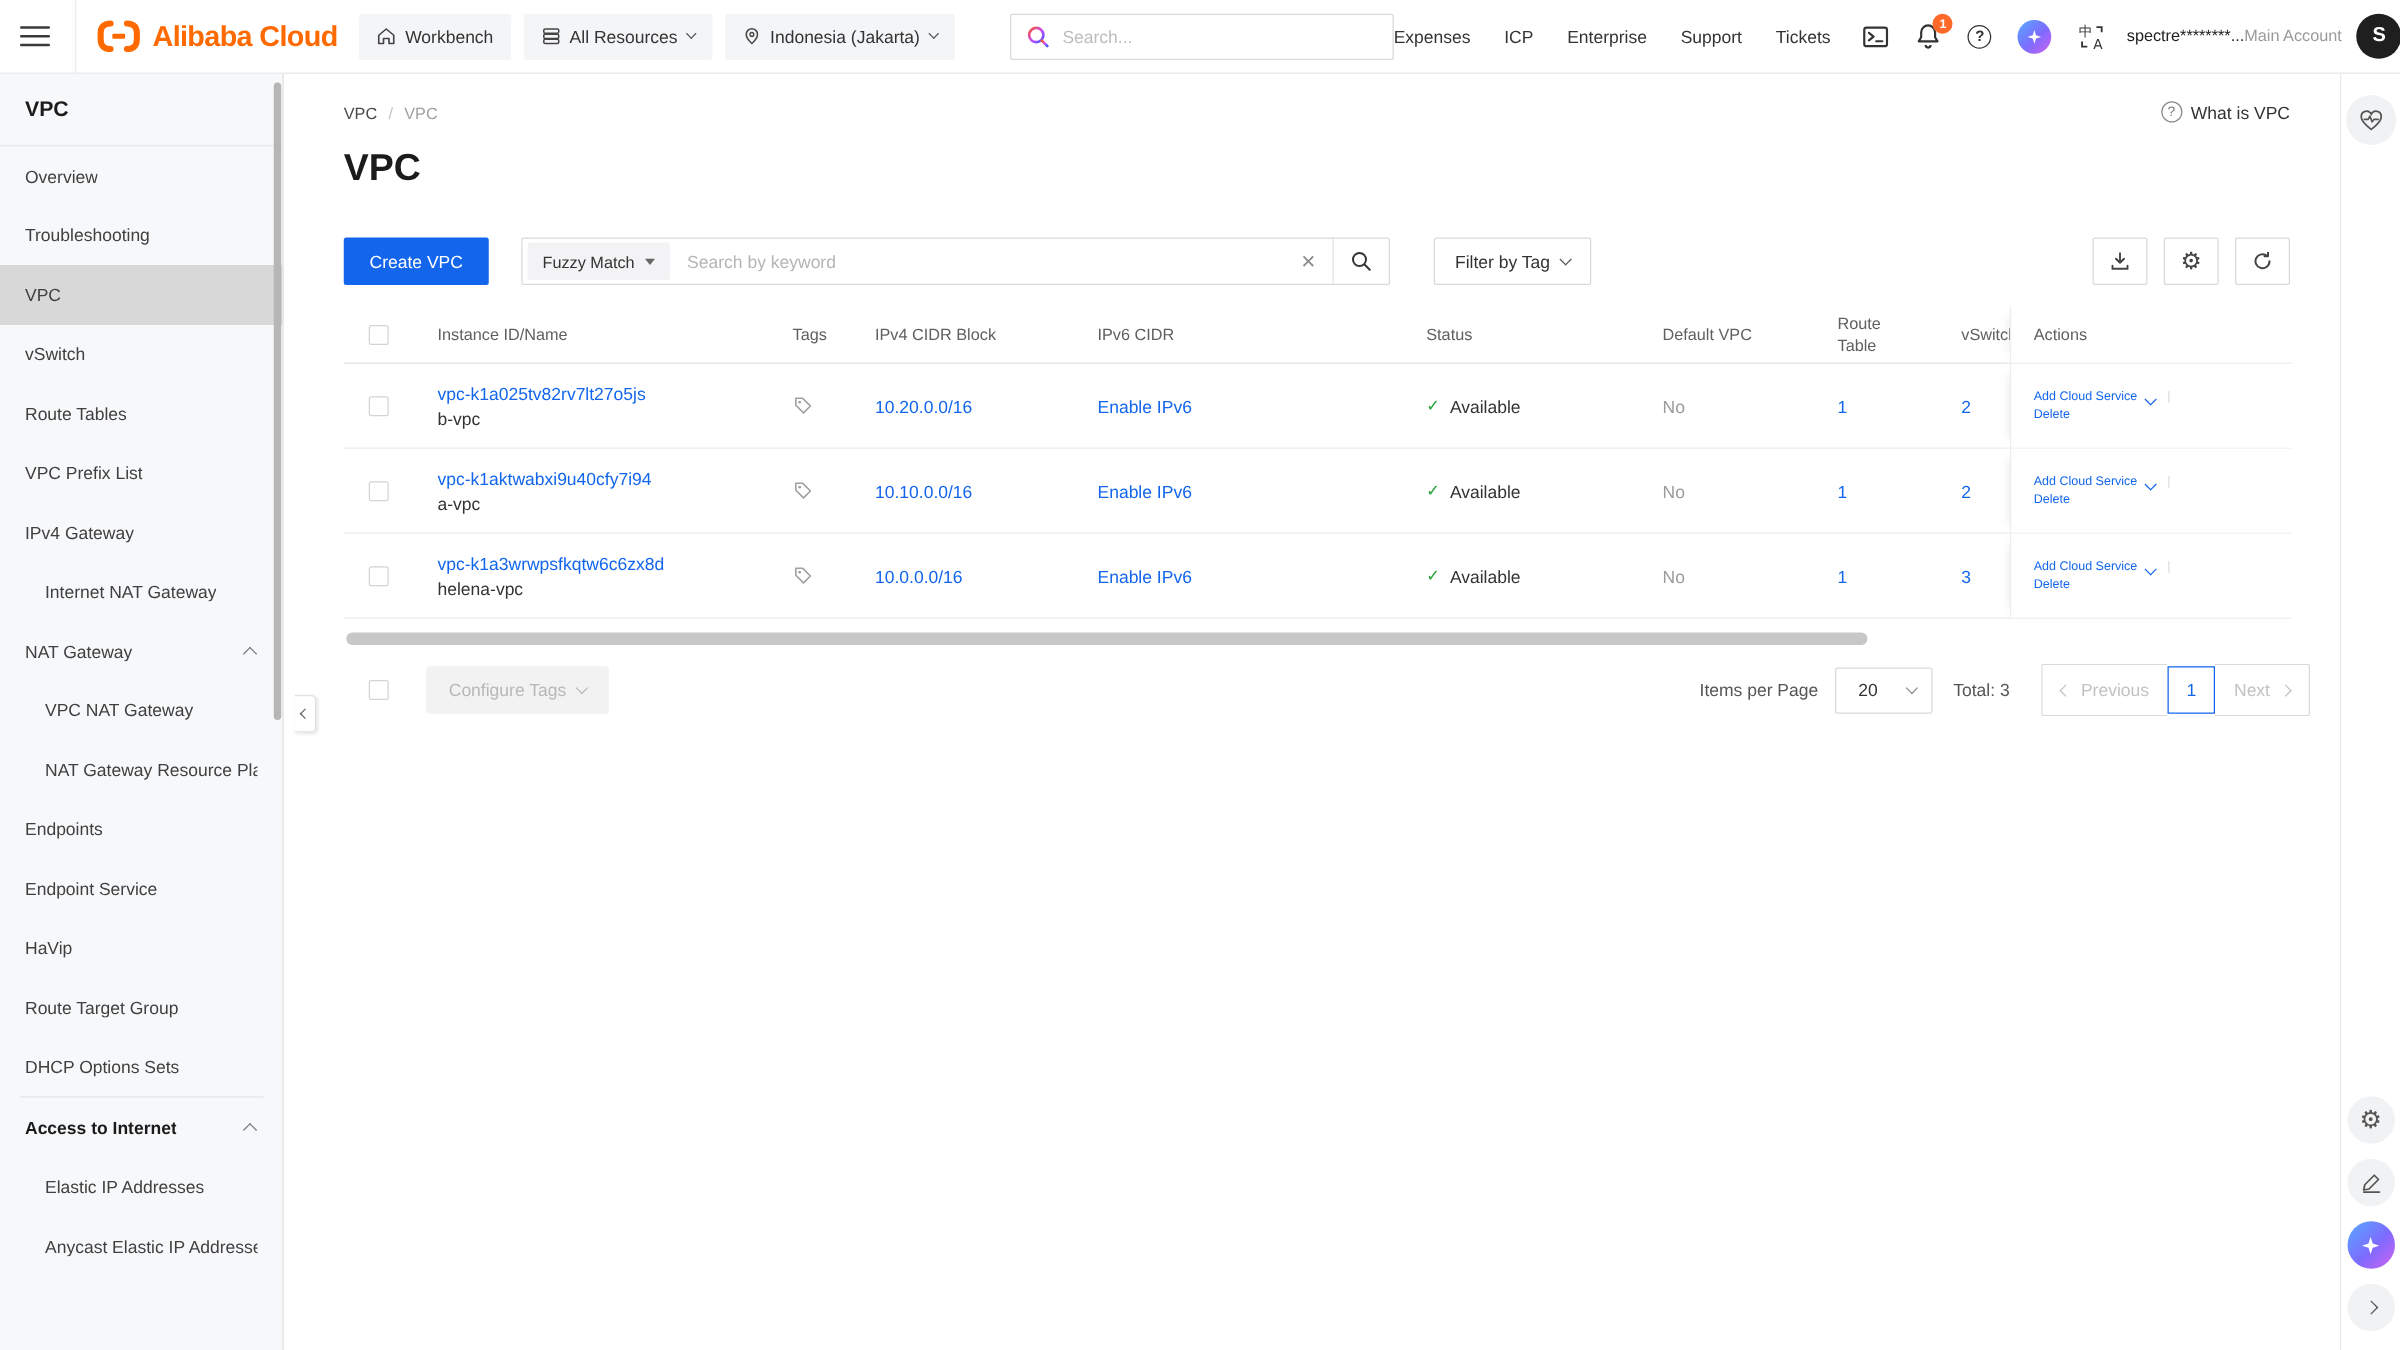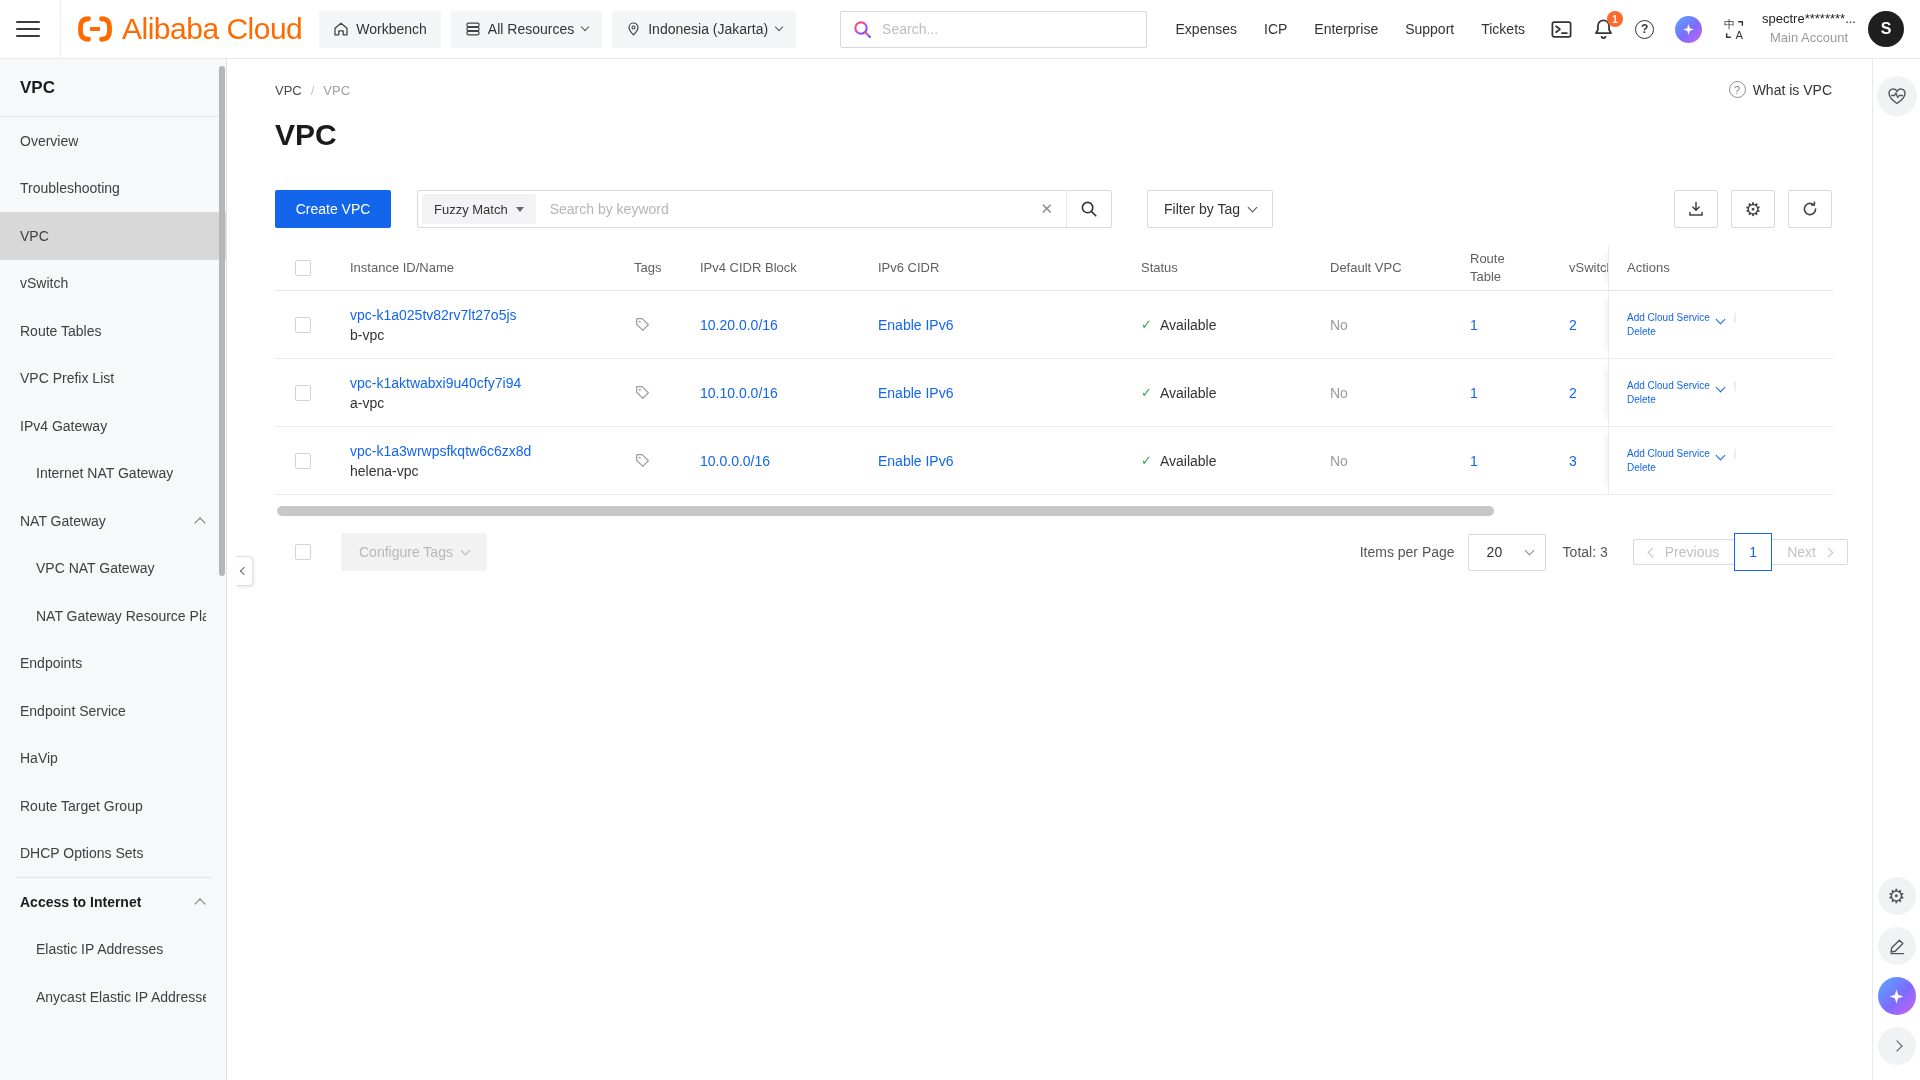--- a/index.html
+++ b/index.html
@@ -14,40 +14,40 @@
   .chev.left{transform:rotate(135deg)}
   .chev.right{transform:rotate(-45deg)}
   .tri{width:0;height:0;border-left:4px solid transparent;border-right:4px solid transparent;border-top:5px solid #666;margin-left:8px;flex:none}
   
   .topbar{position:absolute;left:0;top:0;width:1920px;height:59px;background:#fff;
     border-bottom:1px solid #e7e7e7;display:flex;align-items:center;padding:0 16px;z-index:30;}
   .burger{width:24px;height:17px;display:flex;flex-direction:column;justify-content:space-between;cursor:pointer;flex:none}
   .burger i{display:block;height:2.4px;background:#3a3a3a;border-radius:1px}
   .tb-vdiv{width:1px;height:59px;background:#ececec;margin-left:20px;flex:none}
   .logo{display:flex;align-items:center;margin-left:15px;flex:none;cursor:pointer}
-  .logo-text{color:#ff6a00;font-size:30px;font-weight:400;margin-left:8px;letter-spacing:-0.5px;white-space:nowrap}
+  .logo-text{color:#ff6a00;font-size:23px;font-weight:700;margin-left:8px;letter-spacing:-0.5px;white-space:nowrap}
   .tb-btn{height:37px;background:#f4f5f7;border-radius:2px;display:flex;align-items:center;
     padding:0 14px;font-size:14px;color:#333;margin-left:10px;cursor:pointer;white-space:nowrap;flex:none}
   .tb-btn .chev{width:6px;height:6px;color:#555;margin-left:8px}
   .tb-btn svg{margin-right:7px;flex:none}
   .tb-search{height:37px;width:307px;border:1px solid #d9d9d9;border-radius:2px;display:flex;
     align-items:center;padding:0 12px;margin-left:44px;flex:none;background:#fff}
   .tb-search input{border:none;outline:none;flex:1;font-size:14px;margin-left:10px;color:#333;font-family:inherit}
   .tb-search input::placeholder{color:#bdbdbd}
   .tb-links{display:flex;align-items:center;gap:27px;margin-left:auto;flex:none}
   .tb-link{font-size:14px;color:#333;cursor:pointer;white-space:nowrap}
   .tb-icons{display:flex;align-items:center;gap:21px;margin-left:26px;flex:none}
   .icon-btn{position:relative;display:flex;align-items:center;justify-content:center;cursor:pointer}
   .help-circle{width:19px;height:19px;border:1.6px solid #333;border-radius:50%;display:flex;
     align-items:center;justify-content:center;font-size:12px;font-weight:700;color:#333}
   .badge{position:absolute;top:-7px;right:-9px;min-width:16px;height:16px;background:#ff6a2b;border-radius:8px;
     color:#fff;font-size:10px;display:flex;align-items:center;justify-content:center;padding:0 4px;font-weight:700}
   .star-circle{border-radius:50%;background:linear-gradient(135deg,#57a9ff 0%,#7e6bff 55%,#cf63f0 100%);
     display:flex;align-items:center;justify-content:center}
-  .acct{display:flex;flex-direction:column;align-items:center;margin-left:16px;flex:none;line-height:1.45}
+  .acct{display:flex;align-items:flex-start;margin-left:16px;flex:none;line-height:1.45}
   .acct-name{font-size:13px;color:#222}
   .acct-type{font-size:13px;color:#9a9a9a}
   .avatar{width:36px;height:36px;border-radius:50%;background:#1f1f1f;color:#fff;display:flex;
     align-items:center;justify-content:center;font-size:16px;font-weight:700;margin-left:12px;flex:none;cursor:pointer}
   
   .sidebar{position:absolute;left:0;top:59px;width:227px;bottom:0;background:#f7f8fa;
     border-right:1px solid #e2e2e4;overflow:hidden;z-index:10}
   .side-title{height:58px;line-height:58px;padding-left:20px;font-size:17px;font-weight:700;color:#1b1b1b;
     border-bottom:1px solid #e8e8e8}
   .side-item{height:47.5px;display:flex;align-items:center;padding:0 20px;font-size:14px;color:#404040;
@@ -126,21 +126,21 @@
     font-size:14px;display:flex;align-items:center;padding:0 18px;cursor:default;font-family:inherit}
   .btn-disabled .chev{margin-left:9px}
   .pg-area{margin-left:auto;display:flex;align-items:center}
   .ipp-label{font-size:14px;color:#555}
   .ipp-select{width:78px;height:37px;border:1px solid #d9d9d9;border-radius:2px;display:flex;align-items:center;
     justify-content:space-between;padding:0 12px 0 18px;margin-left:13px;cursor:pointer;background:#fff}
   .ipp-select .val{font-size:14px;color:#333}
   .ipp-select .chev{color:#888}
   .total{font-size:14px;color:#555;margin-left:17px}
   .pager{display:flex;align-items:center;margin-left:25px;height:38px}
-  .pg-btn{height:26px;border:1px solid #d9d9d9;display:flex;align-items:center;gap:9px;padding:0 15px;
+  .pg-btn{height:42px;border:1px solid #d9d9d9;display:flex;align-items:center;gap:9px;padding:0 15px;
     font-size:14px;color:#c2c2c2;background:#fff;cursor:default}
   .pg-prev{border-radius:2px 0 0 2px;border-right:none}
   .pg-next{border-radius:0 2px 2px 0;border-left:none}
   .pg-cur{width:38px;height:38px;border:1px solid #1366ec;color:#1366ec;font-size:14px;background:#fff;
     display:flex;align-items:center;justify-content:center;cursor:pointer}
   
   .rail{position:absolute;left:1872px;top:59px;width:48px;bottom:0;background:#fff;border-left:1px solid #e9e9e9;z-index:15}
   .rail-ic{position:absolute;left:50%;transform:translateX(-50%);width:38px;height:38px;border-radius:50%;
     background:#f1f2f4;display:flex;align-items:center;justify-content:center;cursor:pointer;color:#555}
   .rail-ic.top{top:17px;width:40px;height:40px}

